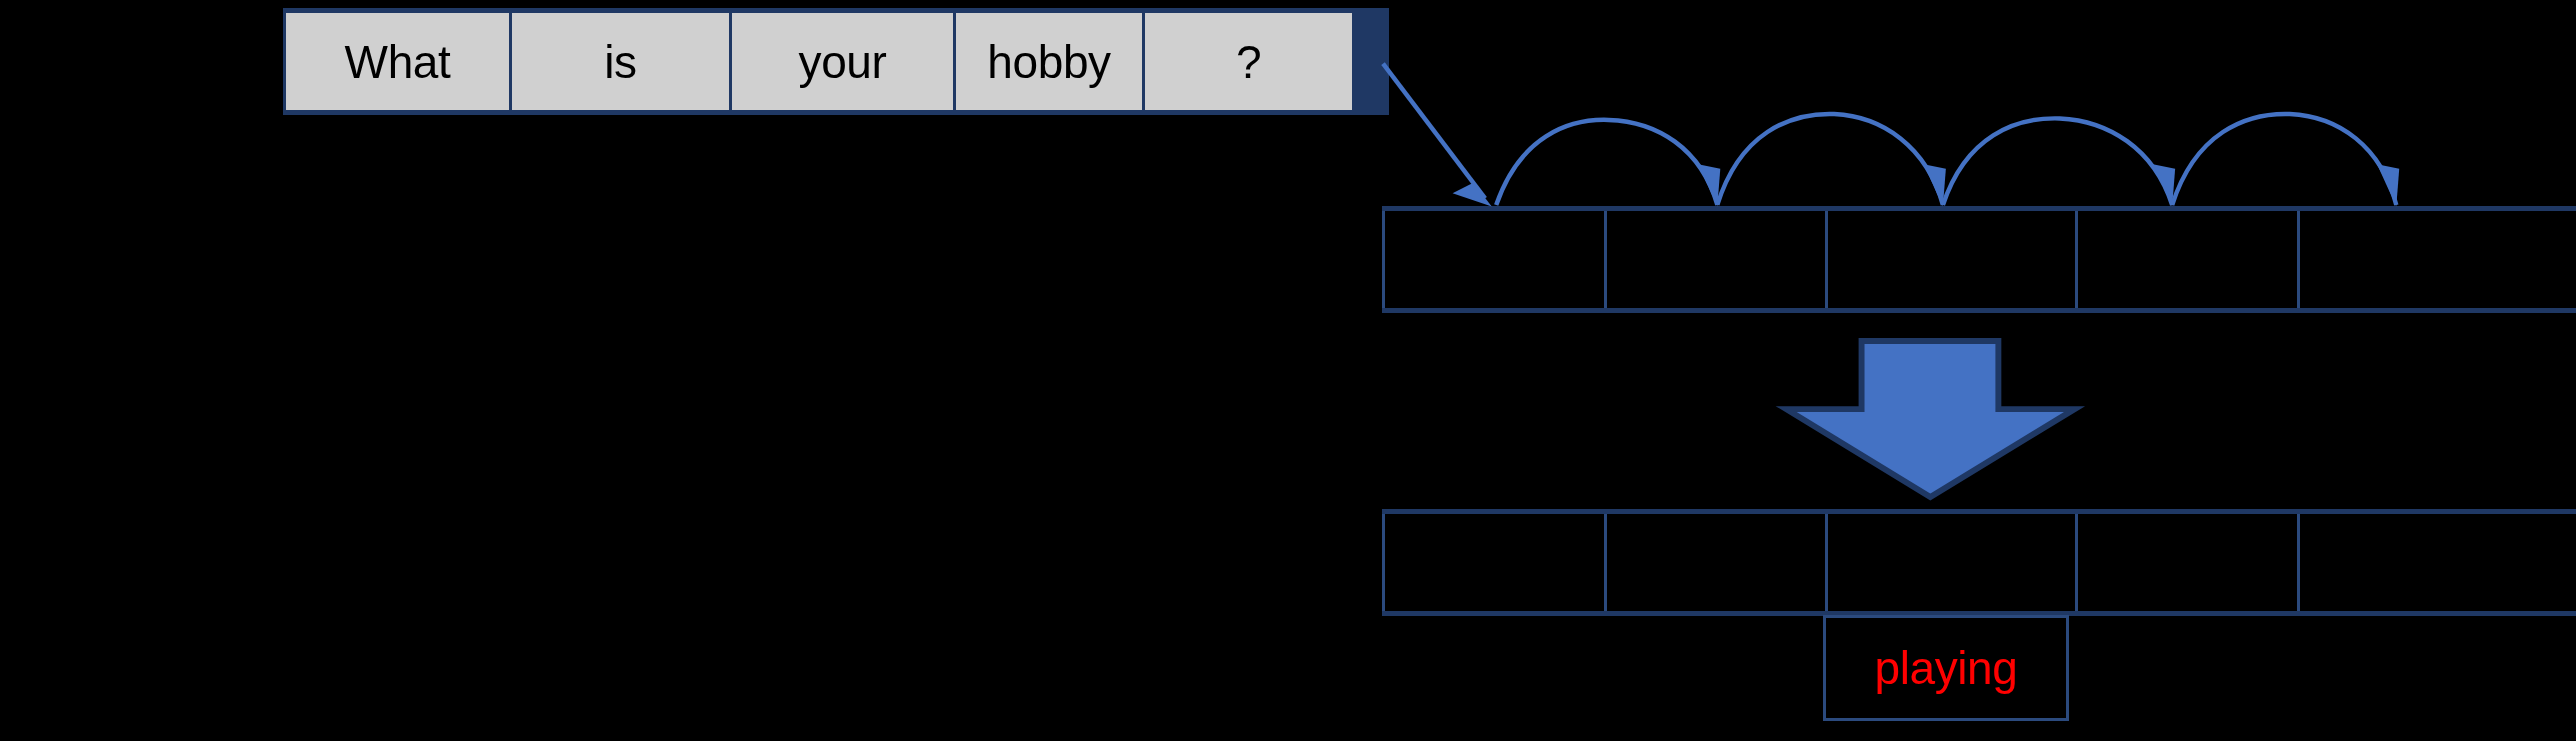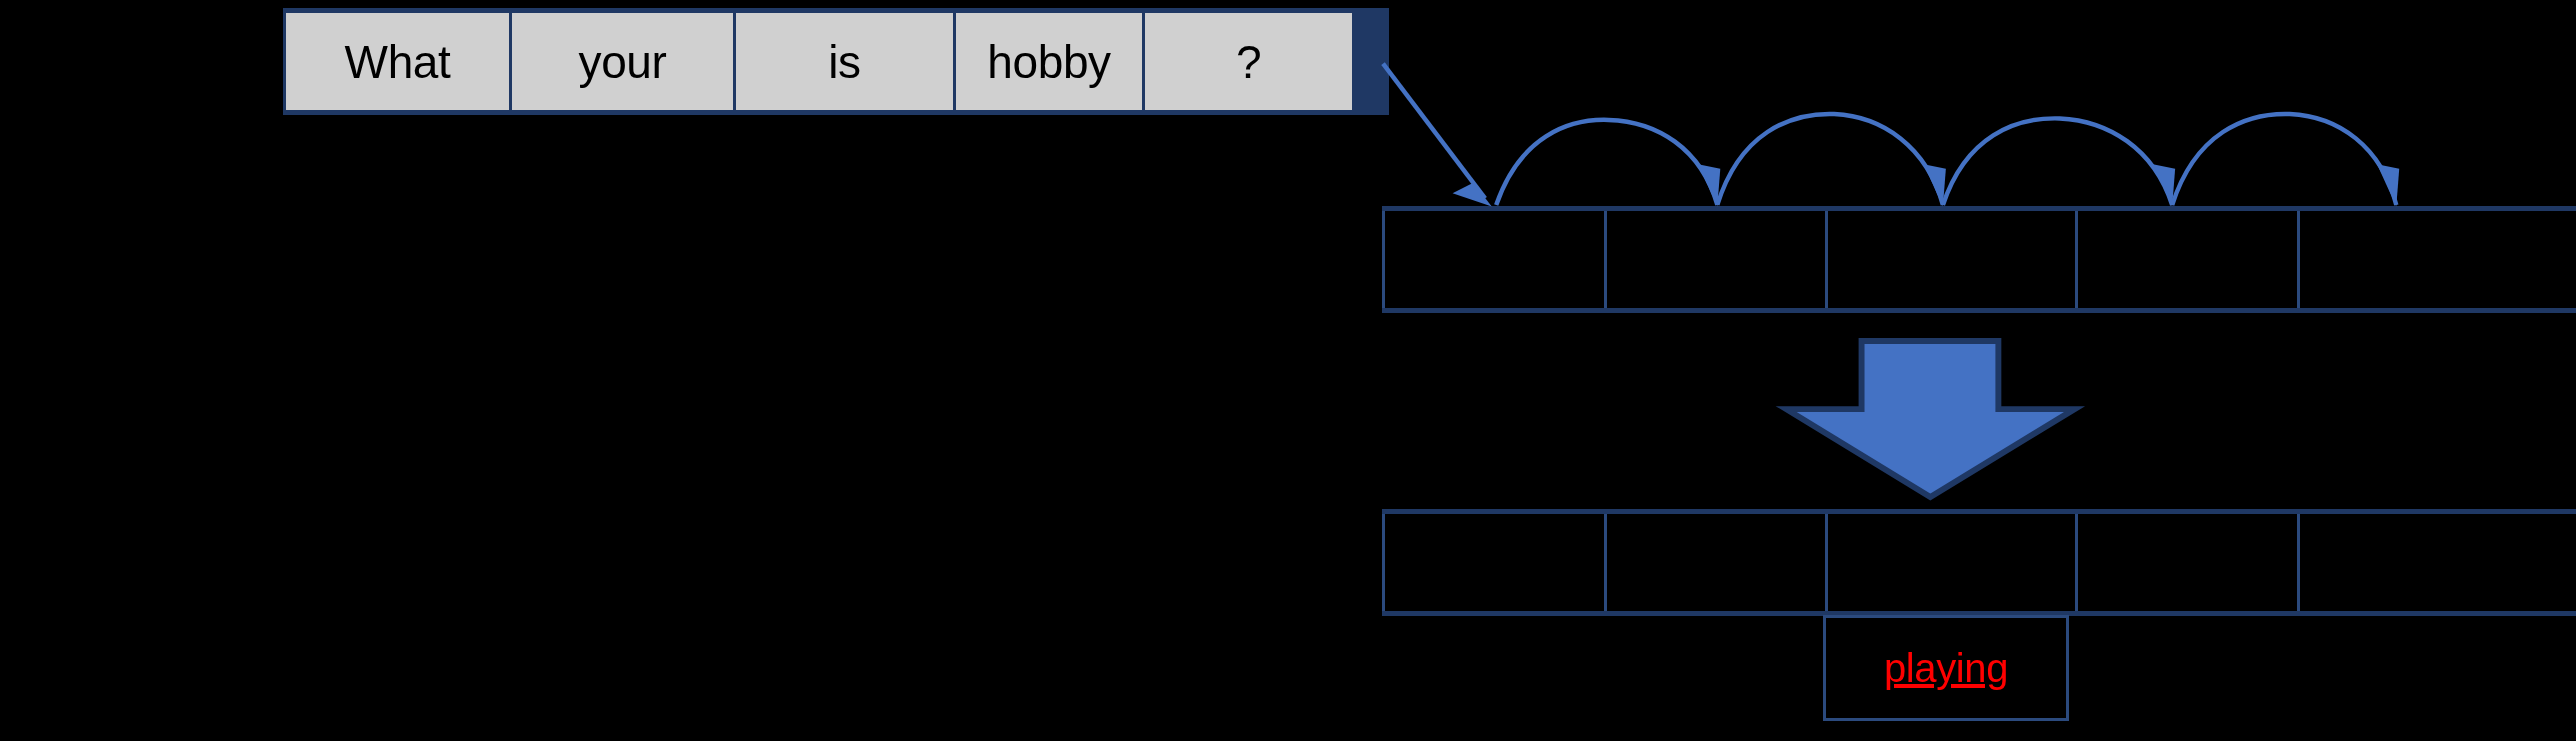--- a/index.html
+++ b/index.html
@@ -93,24 +93,23 @@
     height: 106px;
     box-sizing: border-box;
     border: 3.7px solid #2B4A7E;
     background: #000000;
     display: flex;
     align-items: center;
     justify-content: center;
   }
   #output-word-cell .word {
     color: #FF0000;
-    font-size: 40px;
+    font-size: 46px;
     line-height: 1;
     letter-spacing: -0.4px;
-    text-decoration: underline;
   }
 
   
   #arrows {
     position: absolute;
     left: 0;
     top: 0;
     width: 2576px;
     height: 742px;
     pointer-events: none;
@@ -118,26 +117,26 @@
 </style>
 </head>
 <body>
 
 <div id="slide">
 
   <div class="row" id="source-table">
     <div class="cell" style="width:226px">
       <span>What</span>
     </div>
+    <div class="cell" style="width:220px">
+      <span>is</span>
+    </div>
     <div class="cell" style="width:224px">
       <span>your</span>
     </div>
-    <div class="cell" style="width:220px">
-      <span>is</span>
-    </div>
     <div class="cell" style="width:189px">
       <span>hobby</span>
     </div>
     <div class="cell" style="width:213px">
       <span>?</span>
     </div>
   </div>
 
   <div class="row" id="encoder-table">
     <div class="cell" style="width:222px">

